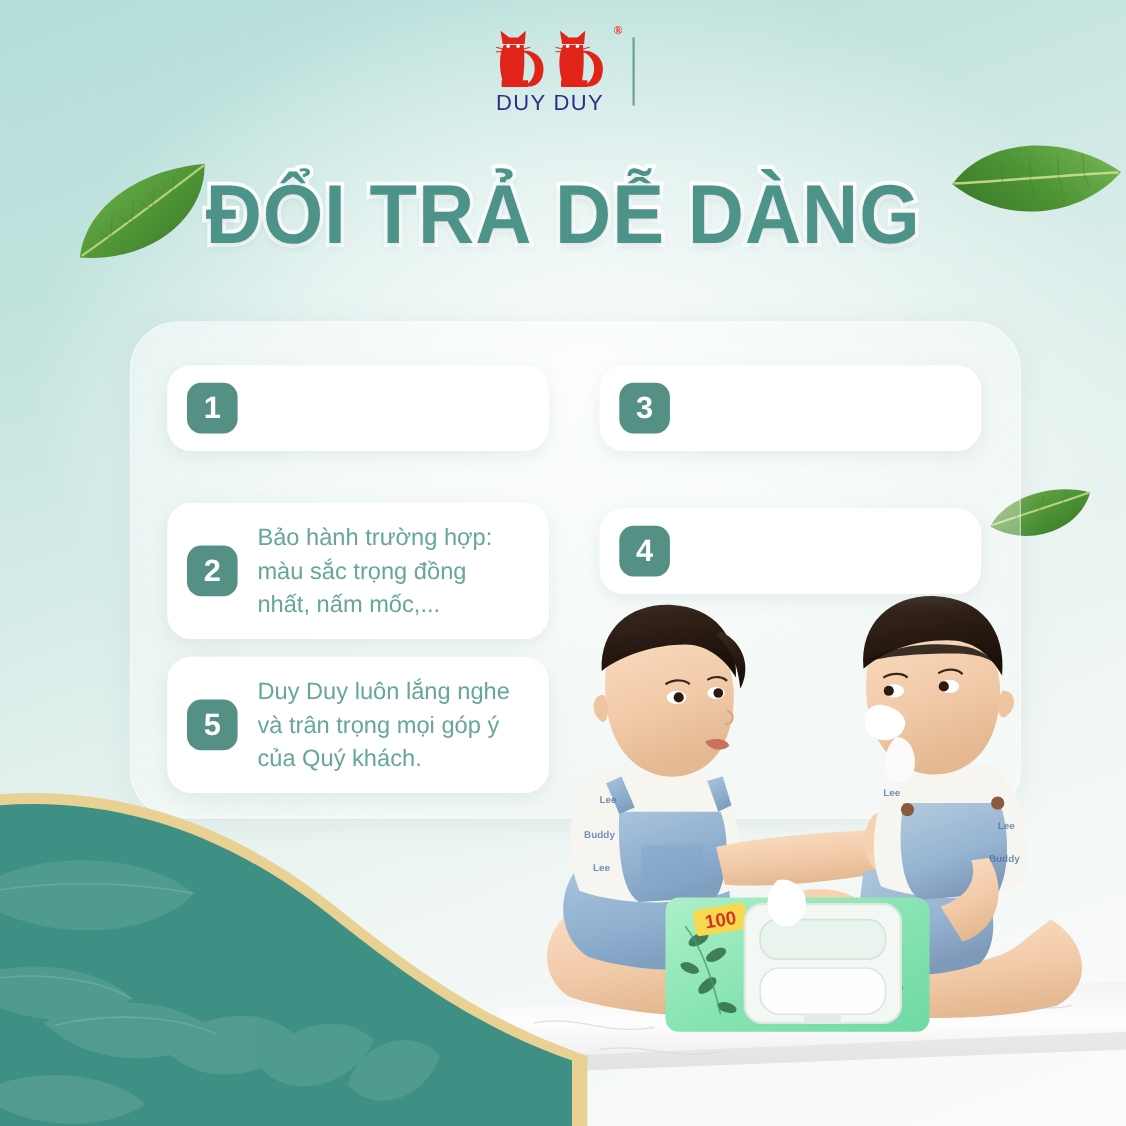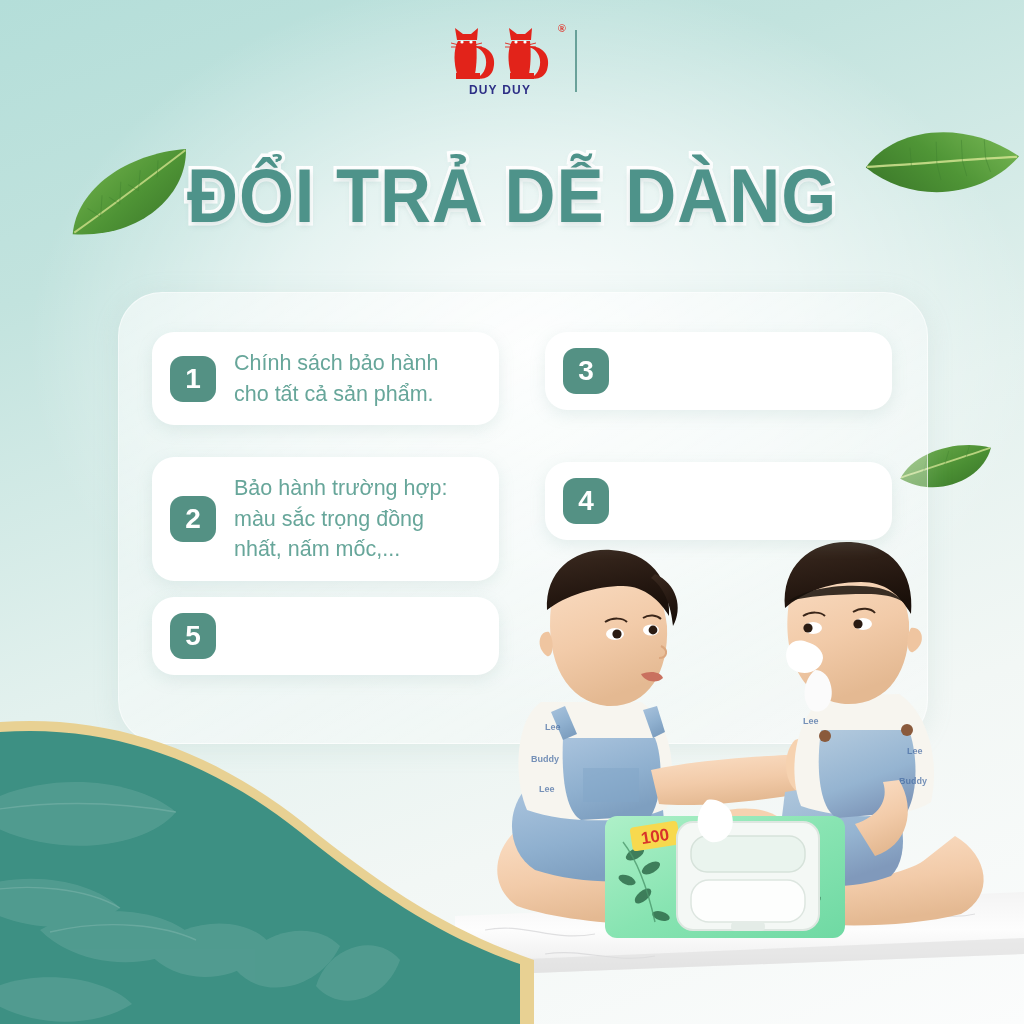--- a/index.html
+++ b/index.html
@@ -26,21 +26,21 @@
   .logo-block { display: flex; flex-direction: column; align-items: center; }
   .cats { display: flex; align-items: flex-end; gap: 2px; position: relative; }
   .cat-svg { display:block; }
   .reg-mark {
     position: absolute; top: -2px; right: -13px;
     font-size: 11px; color: #e2231a; font-weight: 700;
     font-family: "Liberation Serif", serif;
   }
   .brand-word {
     font-family: "Liberation Sans", sans-serif;
-    font-weight: 700; font-size: 12px; letter-spacing: 1.2px;
+    font-weight: 400; font-size: 20px; letter-spacing: 1.2px;
     color: #2d2f86; margin-top: 1px;
   }
   .divider-v { width: 2px; height: 62px; background: #4f8f86; opacity: .8; }
   .official {
     font-family: "Liberation Serif", serif;
     font-weight: 700; font-size: 25px; line-height: 1.22;
     color: #1f7341; letter-spacing: .4px;
   }
 
   
@@ -407,38 +407,38 @@
       <rect x="236" y="312" width="114" height="36" rx="16" fill="#eaf4ee" stroke="#d6e2da" stroke-width="1.5"></rect>
       <rect x="236" y="356" width="114" height="42" rx="18" fill="#fdfefd" stroke="#dde6e0" stroke-width="1.5"></rect>
       <rect x="276" y="398" width="34" height="9" rx="4" fill="#e4ece7"></rect>
 
       <path d="M252 276 C238 290, 240 312, 256 318 C272 320, 282 304, 276 288 C270 278, 260 274, 252 276 Z" fill="#ffffff"></path>
     </g>
   </svg>
 
   <div class="card card-1">
     <div class="badge">1</div>
-    <div class="card-text">Chính sách bảo hành cho tất cả sản phẩm.</div>
   </div>
 
   <div class="card card-2">
     <div class="badge">2</div>
     <div class="card-text">Bảo hành trường hợp: màu sắc trọng đồng nhất, nấm mốc,...</div>
   </div>
 
   <div class="card card-3">
     <div class="badge">3</div>
   </div>
 
   <div class="card card-4">
     <div class="badge">4</div>
   </div>
 
   <div class="card card-5">
     <div class="badge">5</div>
+    <div class="card-text">Duy Duy luôn lắng nghe và trân trọng mọi góp ý của Quý khách.</div>
   </div>
 
   <svg class="wave" viewBox="0 0 1024 330" preserveAspectRatio="none">
     <defs>
       <clipPath id="waveclip">
         <path d="M0 38 C110 30, 210 66, 300 138 C380 202, 440 242, 520 270 L520 330 L0 330 Z"></path>
       </clipPath>
     </defs>
     <path d="M0 28 C112 20, 214 57, 305 130 C386 195, 448 236, 534 266 L534 330 L0 330 Z" fill="#e8d193"></path>
     <path d="M0 38 C110 30, 210 66, 300 138 C380 202, 440 242, 520 270 L520 330 L0 330 Z" fill="#3d9083"></path>

